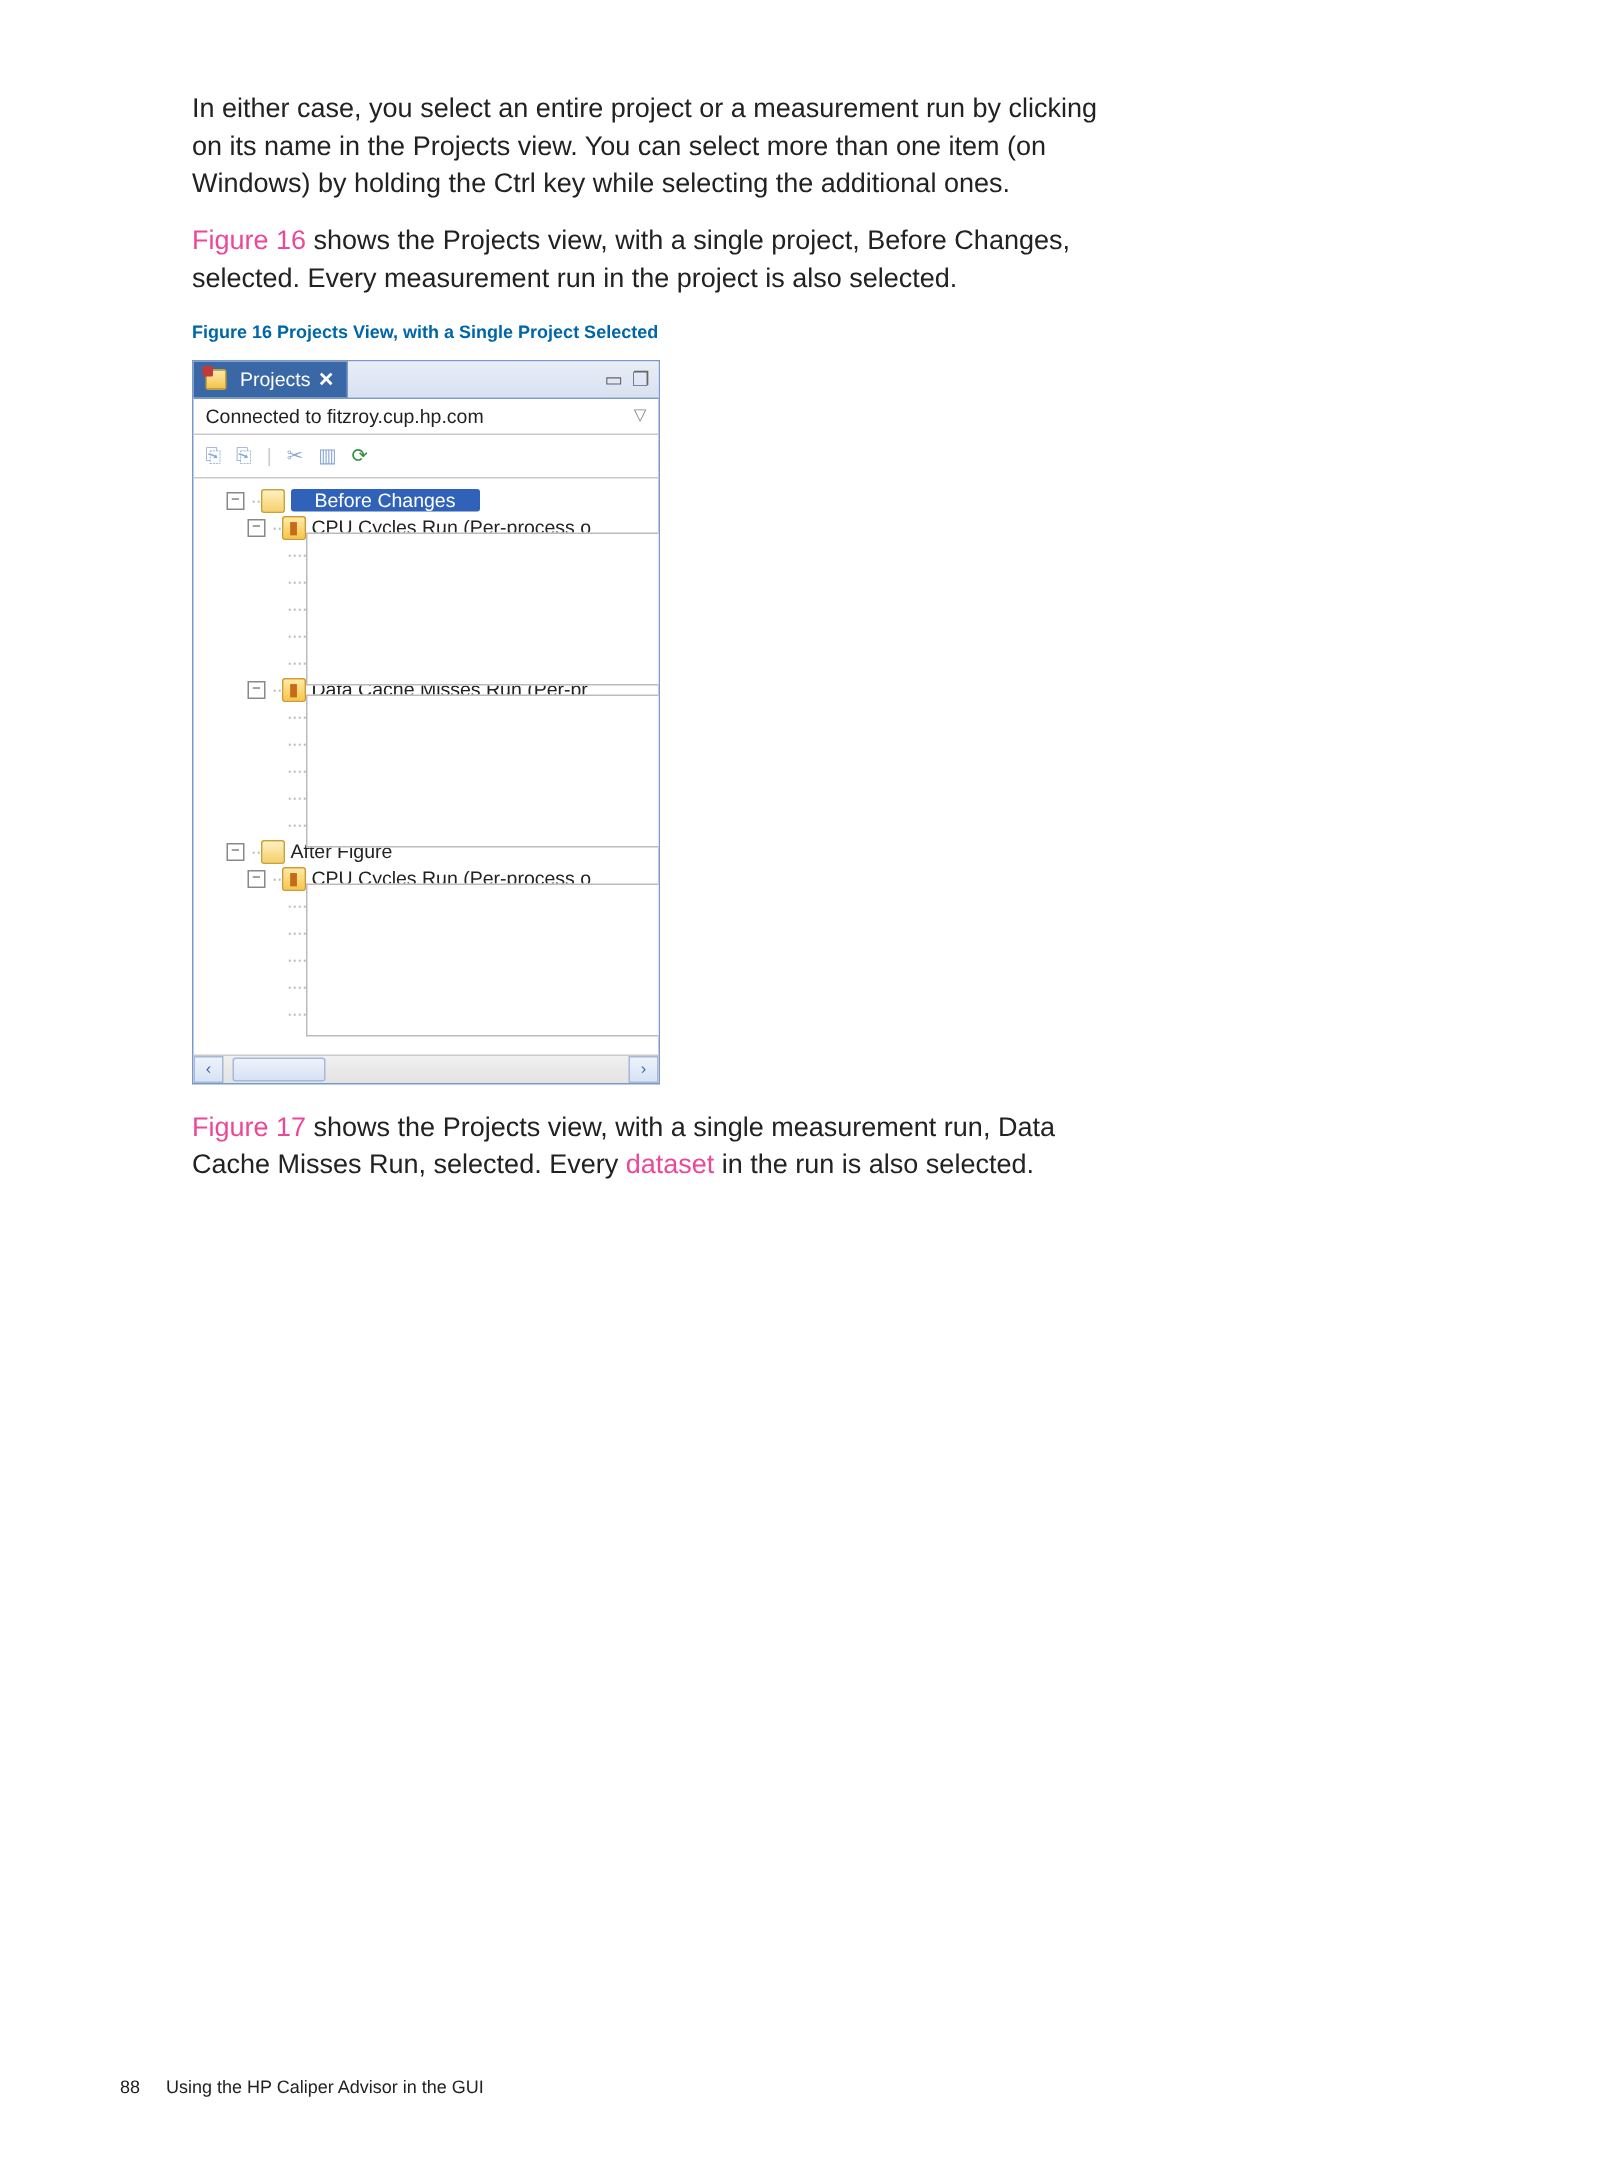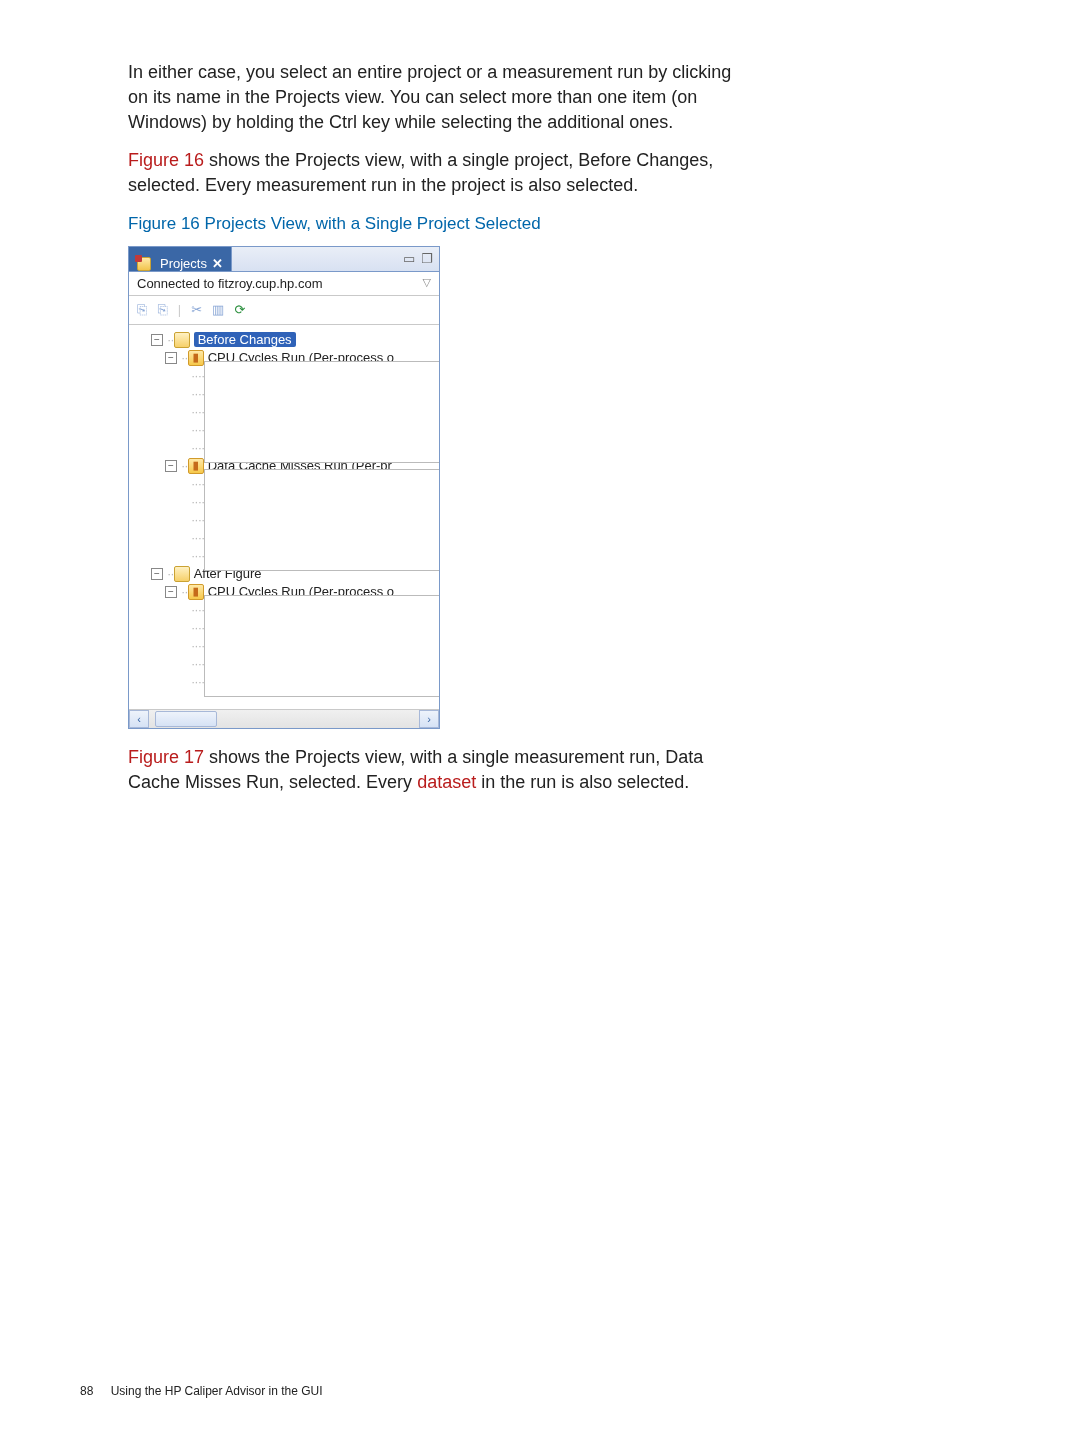--- a/index.html
+++ b/index.html
@@ -1,40 +1,40 @@
 <!DOCTYPE html>
 <html><head>
 <meta charset="utf-8">
 <style>
   html,body{margin:0;padding:0;background:#fff;font-family:Arial,Helvetica,sans-serif;color:#222}
   .page{width:868px;height:1438px;box-sizing:border-box;padding:60px 120px 40px 128px;position:relative}
   .para{font-size:18px;line-height:1.4;margin:0 0 12px 0}
-  .link{color:#b91c1c}
-  .figcap{color:#0066aa;font-size:17px;font-weight:normal;margin:16px 0 12px 0}
+  .link{color:#ec4899}
+  .figcap{color:#0066aa;font-size:12px;font-weight:bold;margin:16px 0 12px 0}
   .shot{width:310px;border:1px solid #7a99c9;background:#fff;font-size:13px}
   .tabbar{display:flex;align-items:center;height:24px;background:linear-gradient(#e9eef7,#d8e1f2);border-bottom:1px solid #7a99c9}
-  .tab{display:flex;align-items:flex-end;gap:5px;padding:0 8px;height:100%;background:#3a67a6;color:#fff;border-right:1px solid #7a99c9}
+  .tab{display:flex;align-items:center;gap:5px;padding:0 8px;height:100%;background:#3a67a6;color:#fff;border-right:1px solid #7a99c9}
   .tab .x{font-weight:bold}
   .wbtns{margin-left:auto;display:flex;gap:6px;padding-right:6px;color:#666}
   .status{padding:4px 8px;border-bottom:1px solid #c9c9c9;display:flex;align-items:flex-start}
   .status .tri{margin-left:auto;color:#888;font-size:11px}
   .toolbar{display:flex;gap:10px;align-items:center;padding:6px 8px;border-bottom:1px solid #c9c9c9;color:#8aa7d6}
   .tree{padding:6px 4px 8px 4px;overflow:hidden;white-space:nowrap}
   .row{display:flex;align-items:center;height:18px}
   .sq{width:10px;height:10px;border:1px solid #888;display:flex;align-items:center;justify-content:center;font-size:10px;line-height:10px;color:#555;margin-right:4px}
   .dots{color:#bbb;letter-spacing:-1px}
   .ico{width:14px;height:14px;margin-right:4px;display:inline-flex;align-items:center;justify-content:center;font-size:11px}
   .ico.folderopen{background:linear-gradient(#fff1c2,#f6d06a);border:1px solid #caa233;border-radius:2px}
   .ico.chart{background:linear-gradient(#ffe9a8,#f6c84a);border:1px solid #d19a2a;border-radius:2px;color:#c56a1a;font-weight:bold}
   .ico.clock{border:1px solid #8aa7d6;border-radius:50%;background:#f0f6ff}
   .ico.tree3{color:#2b8f3d}
   .ico.page{border:1px solid #bbb;background:#fff}
   .ico.ev{border:1px solid #b4873b;background:#f0d79a;color:#6b4a12;font-weight:bold;font-size:9px}
   .ico.grid{border:1px solid #bbb;background:repeating-linear-gradient(#fff,#fff 2px,#d6e2f5 2px,#d6e2f5 3px)}
-  .sel{background:#2f62b8;color:#fff;padding:0 4px;border-radius:2px}
+  .sel{background:#2f62b8;color:#fff;padding:0 16px;border-radius:2px}
   .hsb{height:18px;border-top:1px solid #c9c9c9;background:linear-gradient(#f0f0f0,#e3e3e3);display:flex;align-items:center}
   .hsb .arrow{width:18px;height:16px;border:1px solid #a7b8d8;background:linear-gradient(#eef3fb,#d6e2f5);display:flex;align-items:center;justify-content:center;color:#3a67a6;font-size:11px}
   .hsb .thumb{width:60px;height:14px;margin-left:6px;border:1px solid #a7b8d8;background:linear-gradient(#eef3fb,#d6e2f5);border-radius:2px}
   .hsb .sp{flex:1}
   .footer{position:absolute;left:80px;bottom:40px;font-size:12px;color:#222}
   .footer .pn{margin-right:14px}
   .ind1{padding-left:18px}.ind2{padding-left:32px}.ind3{padding-left:58px}
   .proj-ico{width:14px;height:14px;position:relative;margin-right:4px}
   .proj-ico::before{content:"";position:absolute;inset:0;background:linear-gradient(#ffe9a8,#f2c44d);border:1px solid #caa233;border-radius:2px}
   .proj-ico::after{content:"";position:absolute;left:-2px;top:-2px;width:7px;height:7px;background:#c23939;border-radius:1px}

